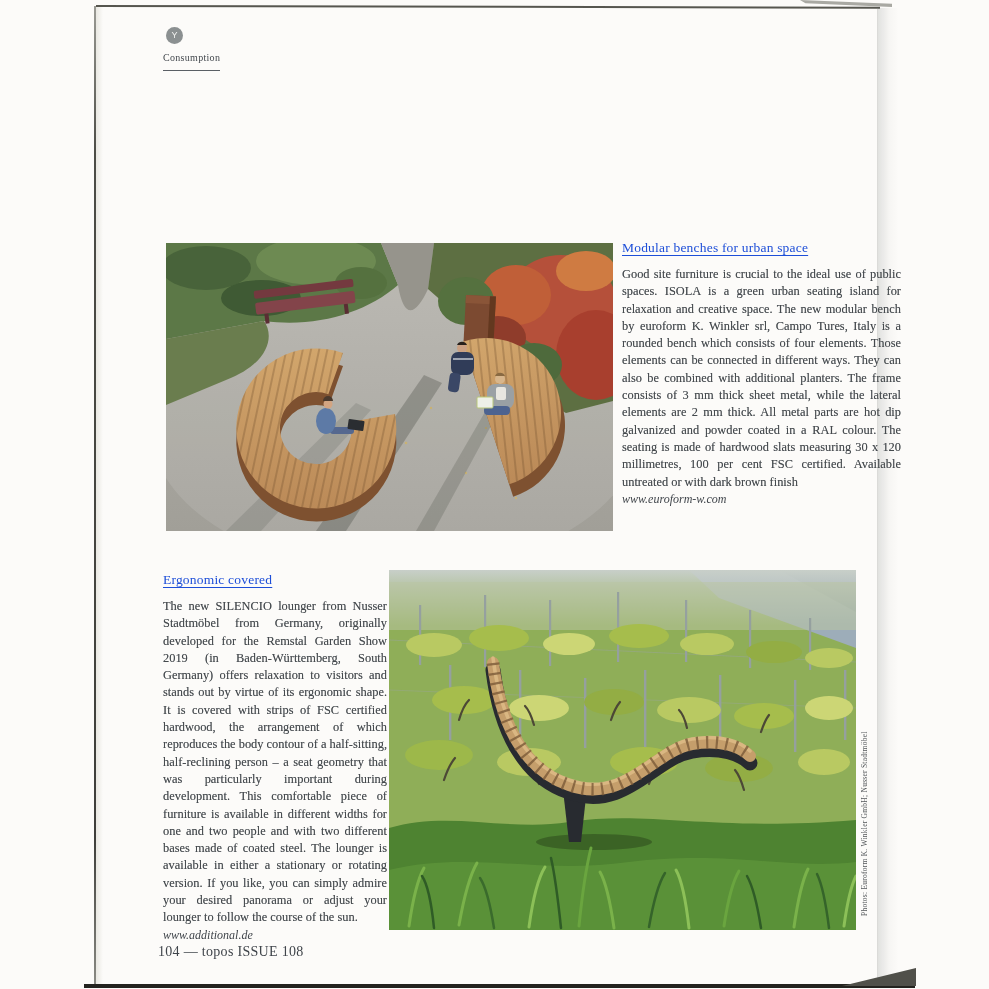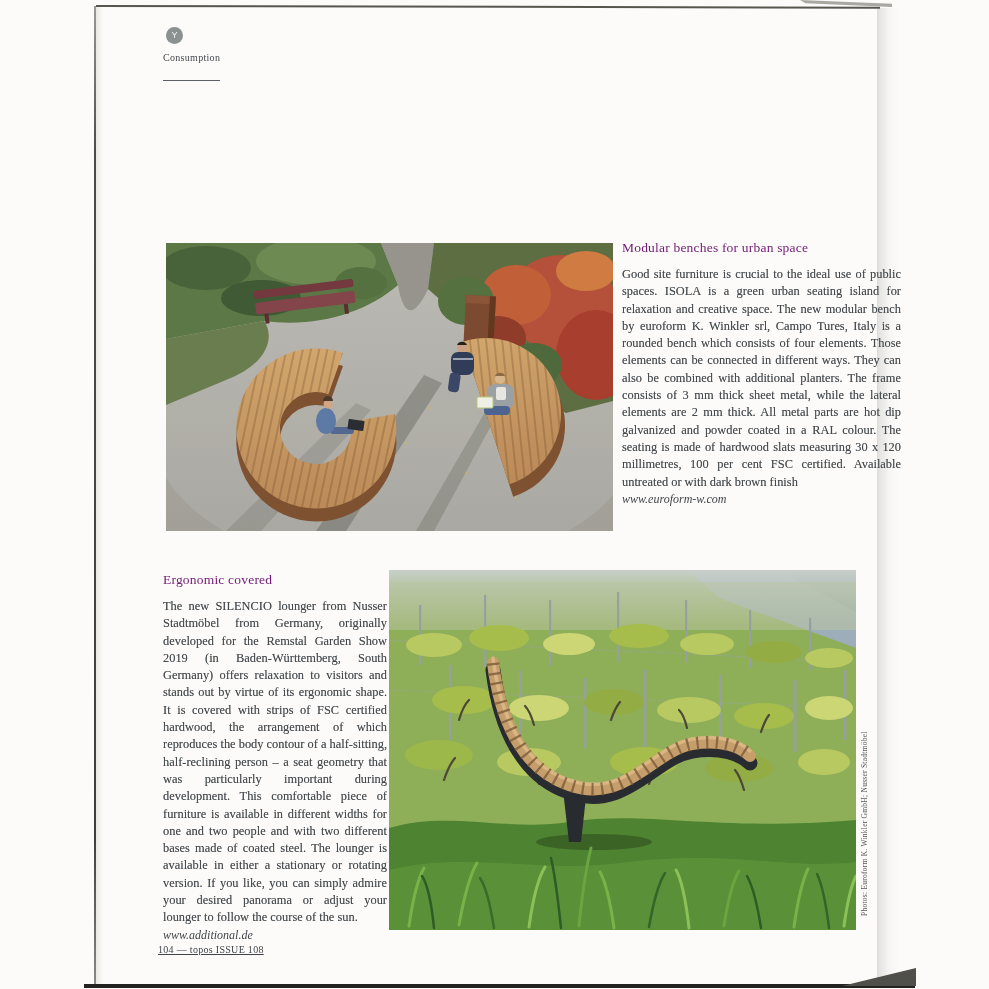--- a/index.html
+++ b/index.html
@@ -19,39 +19,39 @@
   .edge-corner{position:absolute;left:842px;top:968px;width:74px;height:18px;background:#50504a;
     clip-path:polygon(100% 0,100% 100%,0 100%);}
   .edge-right-shadow{position:absolute;left:877px;top:8px;width:20px;height:976px;
     background:linear-gradient(90deg,rgba(90,95,92,.16),rgba(90,95,92,.04) 55%,rgba(90,95,92,0));
     border-left:1px solid rgba(120,124,120,.25);}
   
   .section-circle{position:absolute;left:166px;top:27px;width:17px;height:17px;border-radius:50%;
     background:#8b9091;color:#f4f4f2;font-family:"Liberation Sans",sans-serif;
     font-size:9px;line-height:17px;text-align:center;}
   .section-label{position:absolute;left:163px;top:52px;font-size:10px;letter-spacing:.3px;
-    color:#43484e;border-bottom:1px solid #5a5f65;padding-bottom:17px;}
-  
-  .article h2{margin:0 0 10px 0;font-size:13.5px;font-weight:normal;color:#701a75;
-    letter-spacing:.2px;text-underline-offset:3px;
+    color:#43484e;border-bottom:1px solid #5a5f65;padding-bottom:7px;}
+  
+  .article h2{margin:0 0 10px 0;font-size:13.5px;font-weight:normal;color:#1d4ed8;
+    letter-spacing:.2px;text-decoration:underline;text-underline-offset:3px;
     text-decoration-thickness:.8px;}
   .article p{margin:0;font-size:12.4px;line-height:17.3px;text-align:justify;color:#44494d;
     text-shadow:0 0 .5px rgba(90,95,100,.55);}
   .article .url{margin-top:1px;font-size:12px;font-weight:normal;font-style:italic;color:#3f444a;}
   .article-right{position:absolute;left:622px;top:240px;width:279px;}
   .article-left{position:absolute;left:163px;top:572px;width:224px;}
   
   .photo-top{position:absolute;left:166px;top:243px;width:447px;height:288px;margin:0;}
   .photo-bottom{position:absolute;left:389px;top:570px;width:467px;height:360px;margin:0;}
   .photo-top svg,.photo-bottom svg{display:block;width:100%;height:100%;}
   
   .credit{position:absolute;left:860px;top:916px;width:220px;transform:rotate(-90deg);
     transform-origin:0 0;font-size:7.5px;color:#53575a;letter-spacing:.25px;
     font-family:"Liberation Serif",serif;}
-  .footer{position:absolute;left:158px;top:944px;font-size:10px;color:#3f444a;letter-spacing:.3px;text-decoration:underline;}
+  .footer{position:absolute;left:158px;top:944px;font-size:14px;color:#3f444a;letter-spacing:.3px;}
 </style>
 </head>
 <body>
 
 <div class="scan">
 
   <div class="section-circle">Y</div>
   <div class="section-label">Consumption</div>
 
   <figure class="photo-top">

